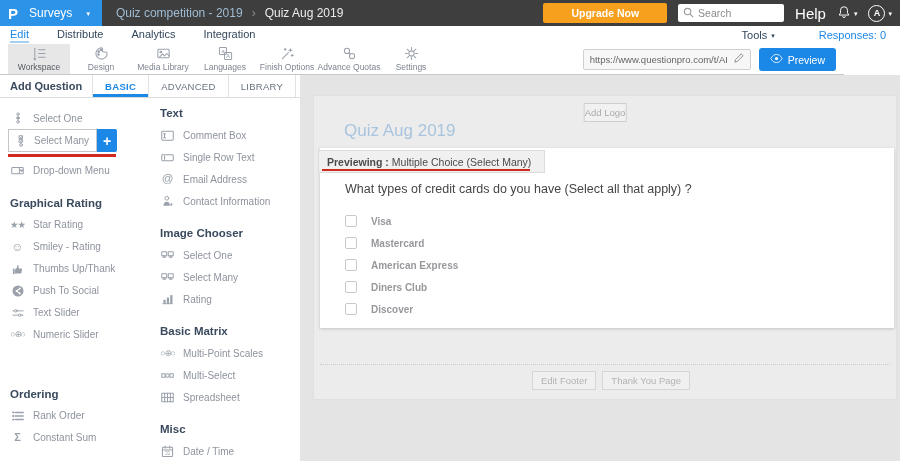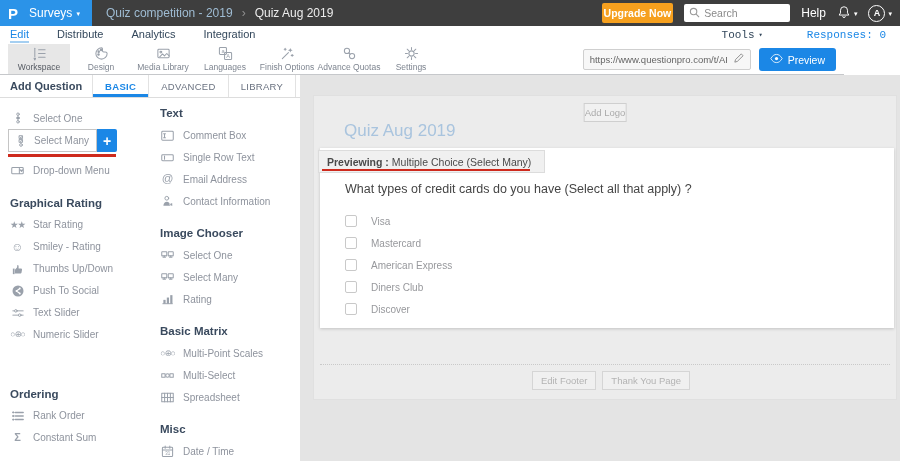--- a/index.html
+++ b/index.html
@@ -6,48 +6,48 @@
   html,body { width:900px; height:461px; overflow:hidden; background:#fff;
     font-family:"Liberation Sans","DejaVu Sans",sans-serif; }
   body { position:relative; font-size:11px; color:#555; }
 
   
   .topbar { position:absolute; left:0; top:0; width:900px; height:26px;
     background:var(--topbar-bg,#3E3E3E); display:flex; align-items:center; }
   .logo-area { background:var(--brand-blue,#2B93E8); height:100%; display:flex;
     align-items:center; padding:0 12px 0 8px; gap:11px; }
   .logo { color:#fff; font-weight:bold; font-size:15px; line-height:1; }
-  .product { color:#fff; font-size:12px; display:flex; align-items:center; gap:4px; }
+  .product { color:#fff; font-size:12px; display:flex; align-items:center; gap:14px; }
   .caret { font-size:7px; color:inherit; line-height:1; }
   .crumb { margin-left:14px; display:flex; align-items:flex-start; gap:9px; font-size:12px; }
   .crumb-folder { color:#9FBCD3; }
   .crumb-sep { color:#8f8f8f; font-size:12px; }
   .crumb-survey { color:#EDEDED; }
   .top-right { margin-left:auto; display:flex; align-items:center; gap:11px; padding-right:8px; }
   .upgrade { background:var(--orange,#F6A01E); color:#fff; font-size:10.5px; font-weight:bold;
-    padding:4px 2px; border-radius:2px; cursor:pointer;margin-left:47px; }
+    padding:4px 28px; border-radius:2px; cursor:pointer;margin-left:47px; }
   .search { width:106px; height:18px; background:#fff; border-radius:2px; display:flex;
     align-items:center; gap:4px; padding:0 5px; }
   .search input { border:none; outline:none; background:transparent; width:82px;
     font-size:10.5px; color:#444; font-family:inherit; }
   .search input::placeholder { color:#8a8a8a; }
-  .help { color:#fff; font-size:12px; }
+  .help { color:#fff; font-size:15px; }
   .iconbtn { display:flex; align-items:center; gap:3px; color:#fff; }
   .avatar { width:17px; height:17px; border:1px solid #fff; border-radius:50%;
     display:flex; align-items:center; justify-content:center; color:#fff;
     font-size:9px; font-weight:bold; }
 
   
   .menubar { position:absolute; left:0; top:26px; width:900px; height:18px;
     background:#fff; display:flex; align-items:center; padding:0 10px; }
   .menu-items { display:flex; gap:28px; }
   .menu-item { font-size:11px; color:var(--navy-text,#33475B); cursor:pointer; }
   .menu-item.active { color:var(--accent-blue,#1B87E6); border-bottom:2px solid #A5CFF1;
     padding-bottom:1px; }
-  .menubar-right { margin-left:auto; display:flex; gap:44px; align-items:center; padding-right:4px;font-family:Liberation Mono, monospace; }
+  .menubar-right { margin-left:auto; display:flex; gap:44px; align-items:center; padding-right:4px; }
   .tools { color:var(--navy-text,#33475B); font-size:11px; display:flex; gap:4px;
     align-items:center; cursor:pointer; }
   .tools .caret { font-size:7px; }
   .responses { color:var(--accent-blue,#1B87E6); font-size:11px; }
 
   
   .toolbar { position:absolute; left:0; top:44px; width:844px; height:31px; background:#fff;
     border-bottom:1px solid #C6C8CB; display:flex; align-items:stretch; padding-left:8px; }
   .tool { width:62px; display:flex; flex-direction:column; align-items:center;
     justify-content:center; gap:1px; color:#84899а; cursor:pointer; }
@@ -110,21 +110,21 @@
     border:1px solid #DCDCDC; display:flex; align-items:center; padding:0 13px 0 8px;
     font-size:10.5px; color:#4A4A4A; white-space:nowrap; }
   .chip b { margin-right:3px; }
   .chip .red-underline { position:absolute; left:3px; right:14px; bottom:1px; height:2.5px;
     background:var(--red-underline,#CE2A1D); }
   .question { position:absolute; left:25px; top:34px; font-size:12.5px; color:#454545; }
   .opts { position:absolute; left:25px; top:62px; display:flex; flex-direction:column; }
   .opt-row { height:22px; display:flex; align-items:center; gap:14px; }
   .checkbox { width:12px; height:12px; border:1px solid #C9C9C9; border-radius:2px;
     background:#fff; cursor:pointer; flex:none; }
-  .opt-label { font-size:10px; color:#97989C; }
+  .opt-label { font-size:10px; color:#97989C;font-weight:bold; }
   .divider { position:absolute; left:6px; right:6px; top:268px; border-top:1px dotted #C9C9C9; }
   .footer-btns { position:absolute; left:12px; right:0; top:275px; display:flex;
     justify-content:center; gap:6px; }
   .f-btn { padding:3px 8px; border:1px solid #D5D5D5; background:#F0F0F0; color:#B3B3B3;
     font-size:9.5px; cursor:pointer; }
 </style>
 </head>
 <body>
 
 <div class="topbar">
@@ -335,21 +335,21 @@
             </span>
             <span>Smiley - Rating</span>
           </div>
           <div class="qi">
             <span class="ic">
               <svg width="12" height="12" viewBox="0 0 14 14" fill="none" stroke="#9aa1ab" stroke-width="1.1" stroke-linecap="round" stroke-linejoin="round">
                 <path d="M1 6.5h2V13H1z" fill="#9aa1ab" stroke="none"></path>
                 <path d="M3.4 12.3h6.2c.8 0 1.4-.5 1.5-1.3l.6-3c.1-.8-.4-1.5-1.3-1.5H7.7V3.7c0-.9-.6-1.4-1.4-1.4L5.8 5.2 3.4 8z" fill="#9aa1ab" stroke="none"></path>
               </svg>
             </span>
-            <span>Thumbs Up/Down</span>
+            <span>Thumbs Up/Thank</span>
           </div>
           <div class="qi">
             <span class="ic">
               <svg width="12" height="12" viewBox="0 0 12 12">
                 <circle cx="6" cy="6" r="5.5" fill="#9aa1ab"></circle>
                 <path d="M7.8 3.5L4.5 6l3.3 2.5" fill="none" stroke="#fff" stroke-width="1.1"></path>
                 <circle cx="7.8" cy="3.5" r=".9" fill="#fff"></circle>
                 <circle cx="4.5" cy="6" r=".9" fill="#fff"></circle>
                 <circle cx="7.8" cy="8.5" r=".9" fill="#fff"></circle>
               </svg>

